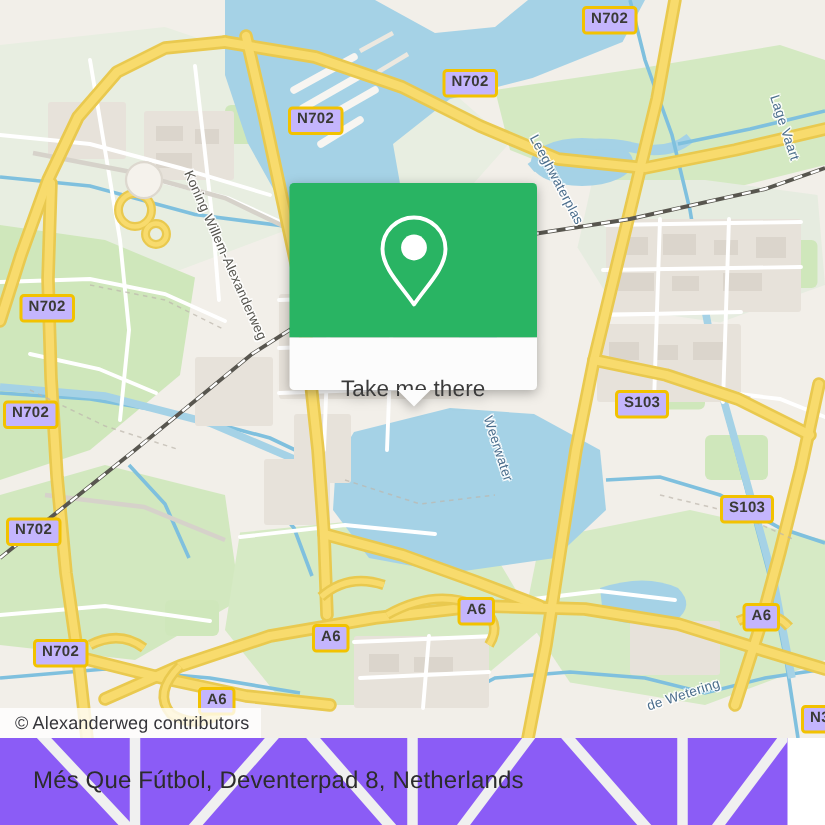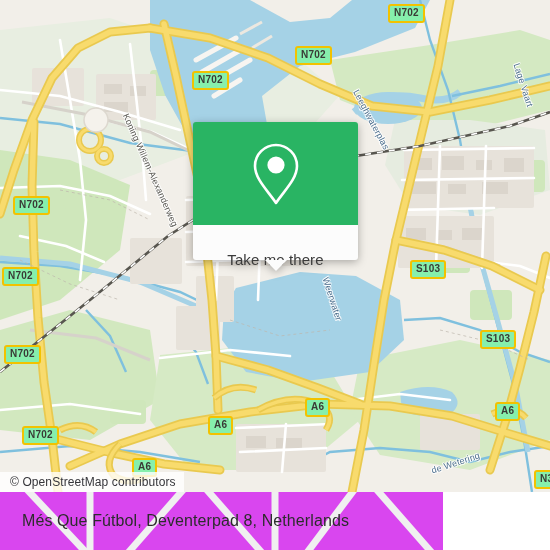--- a/index.html
+++ b/index.html
@@ -29,21 +29,21 @@
       0 1px 0 rgba(255,255,255,.85), 0 -1px 0 rgba(255,255,255,.85),
       1px 1px 0 rgba(255,255,255,.85), -1px -1px 0 rgba(255,255,255,.85);
     pointer-events:none;
     letter-spacing:.2px;
   }
   .waterlabel{color:#4a6d8c;font-style:normal;}
 
   
   .shield{
     position:absolute;
-    background:#86efac;
+    background:#c4b5fd;
     border:2px solid #f2c200;
     border-radius:3px;
     color:#3a3a36;
     font-size:10px;
     font-weight:bold;
     line-height:1;
     padding:2px 4px 3px 4px;
     font-family:"Liberation Sans", sans-serif;
     letter-spacing:.2px;
     box-sizing:border-box;
@@ -93,22 +93,22 @@
     padding:3px 8px 3px 10px;
     font-size:12px;
     color:#35353a;
     font-family:"Liberation Sans", sans-serif;
     letter-spacing:.1px;
   }
 
   
   #footer{
     position:absolute;left:0;top:492px;
-    width:443px;height:58px;
-    background:#d946ef;
+    width:525px;height:58px;
+    background:#8b5cf6;
     overflow:hidden;
   }
   #footer-wm{position:absolute;left:0;top:0;}
   #footer-text{
     position:absolute;left:22px;top:50%;transform:translateY(-50%);
     font-size:16px;color:#2c2c2c;
     font-family:"Liberation Sans", sans-serif;
     white-space:nowrap;
     letter-spacing:.1px;
   }
@@ -370,21 +370,21 @@
           <path d="M26 4 C14.4 4 5 13.4 5 25 C5 38 18 50 26 62 C34 50 47 38 47 25 C47 13.4 37.6 4 26 4 Z" fill="none" stroke="#ffffff" stroke-width="2.6" stroke-linejoin="round"></path>
           <circle cx="26" cy="24" r="8.6" fill="#ffffff"></circle>
         </svg>
       </div>
       <div id="popup-white">
         <span id="popup-label">Take me there</span>
         <div id="popup-tail"></div>
       </div>
     </div>
 
-    <div id="attrib">© OpenStreetMap contributors</div>
+    <div id="attrib">© Alexanderweg contributors</div>
   </div>
 
   <div id="footer">
     <svg id="footer-wm" width="550" height="58" viewBox="0 0 550 58">
       <g stroke="#f0f0f0" stroke-width="7" fill="none">
         <path d="M20,-10 L95,70"></path>
         <path d="M120,70 L190,-10"></path>
         <path d="M200,-10 L270,70"></path>
         <path d="M300,70 L360,-10"></path>
         <path d="M370,-10 L440,70"></path>

